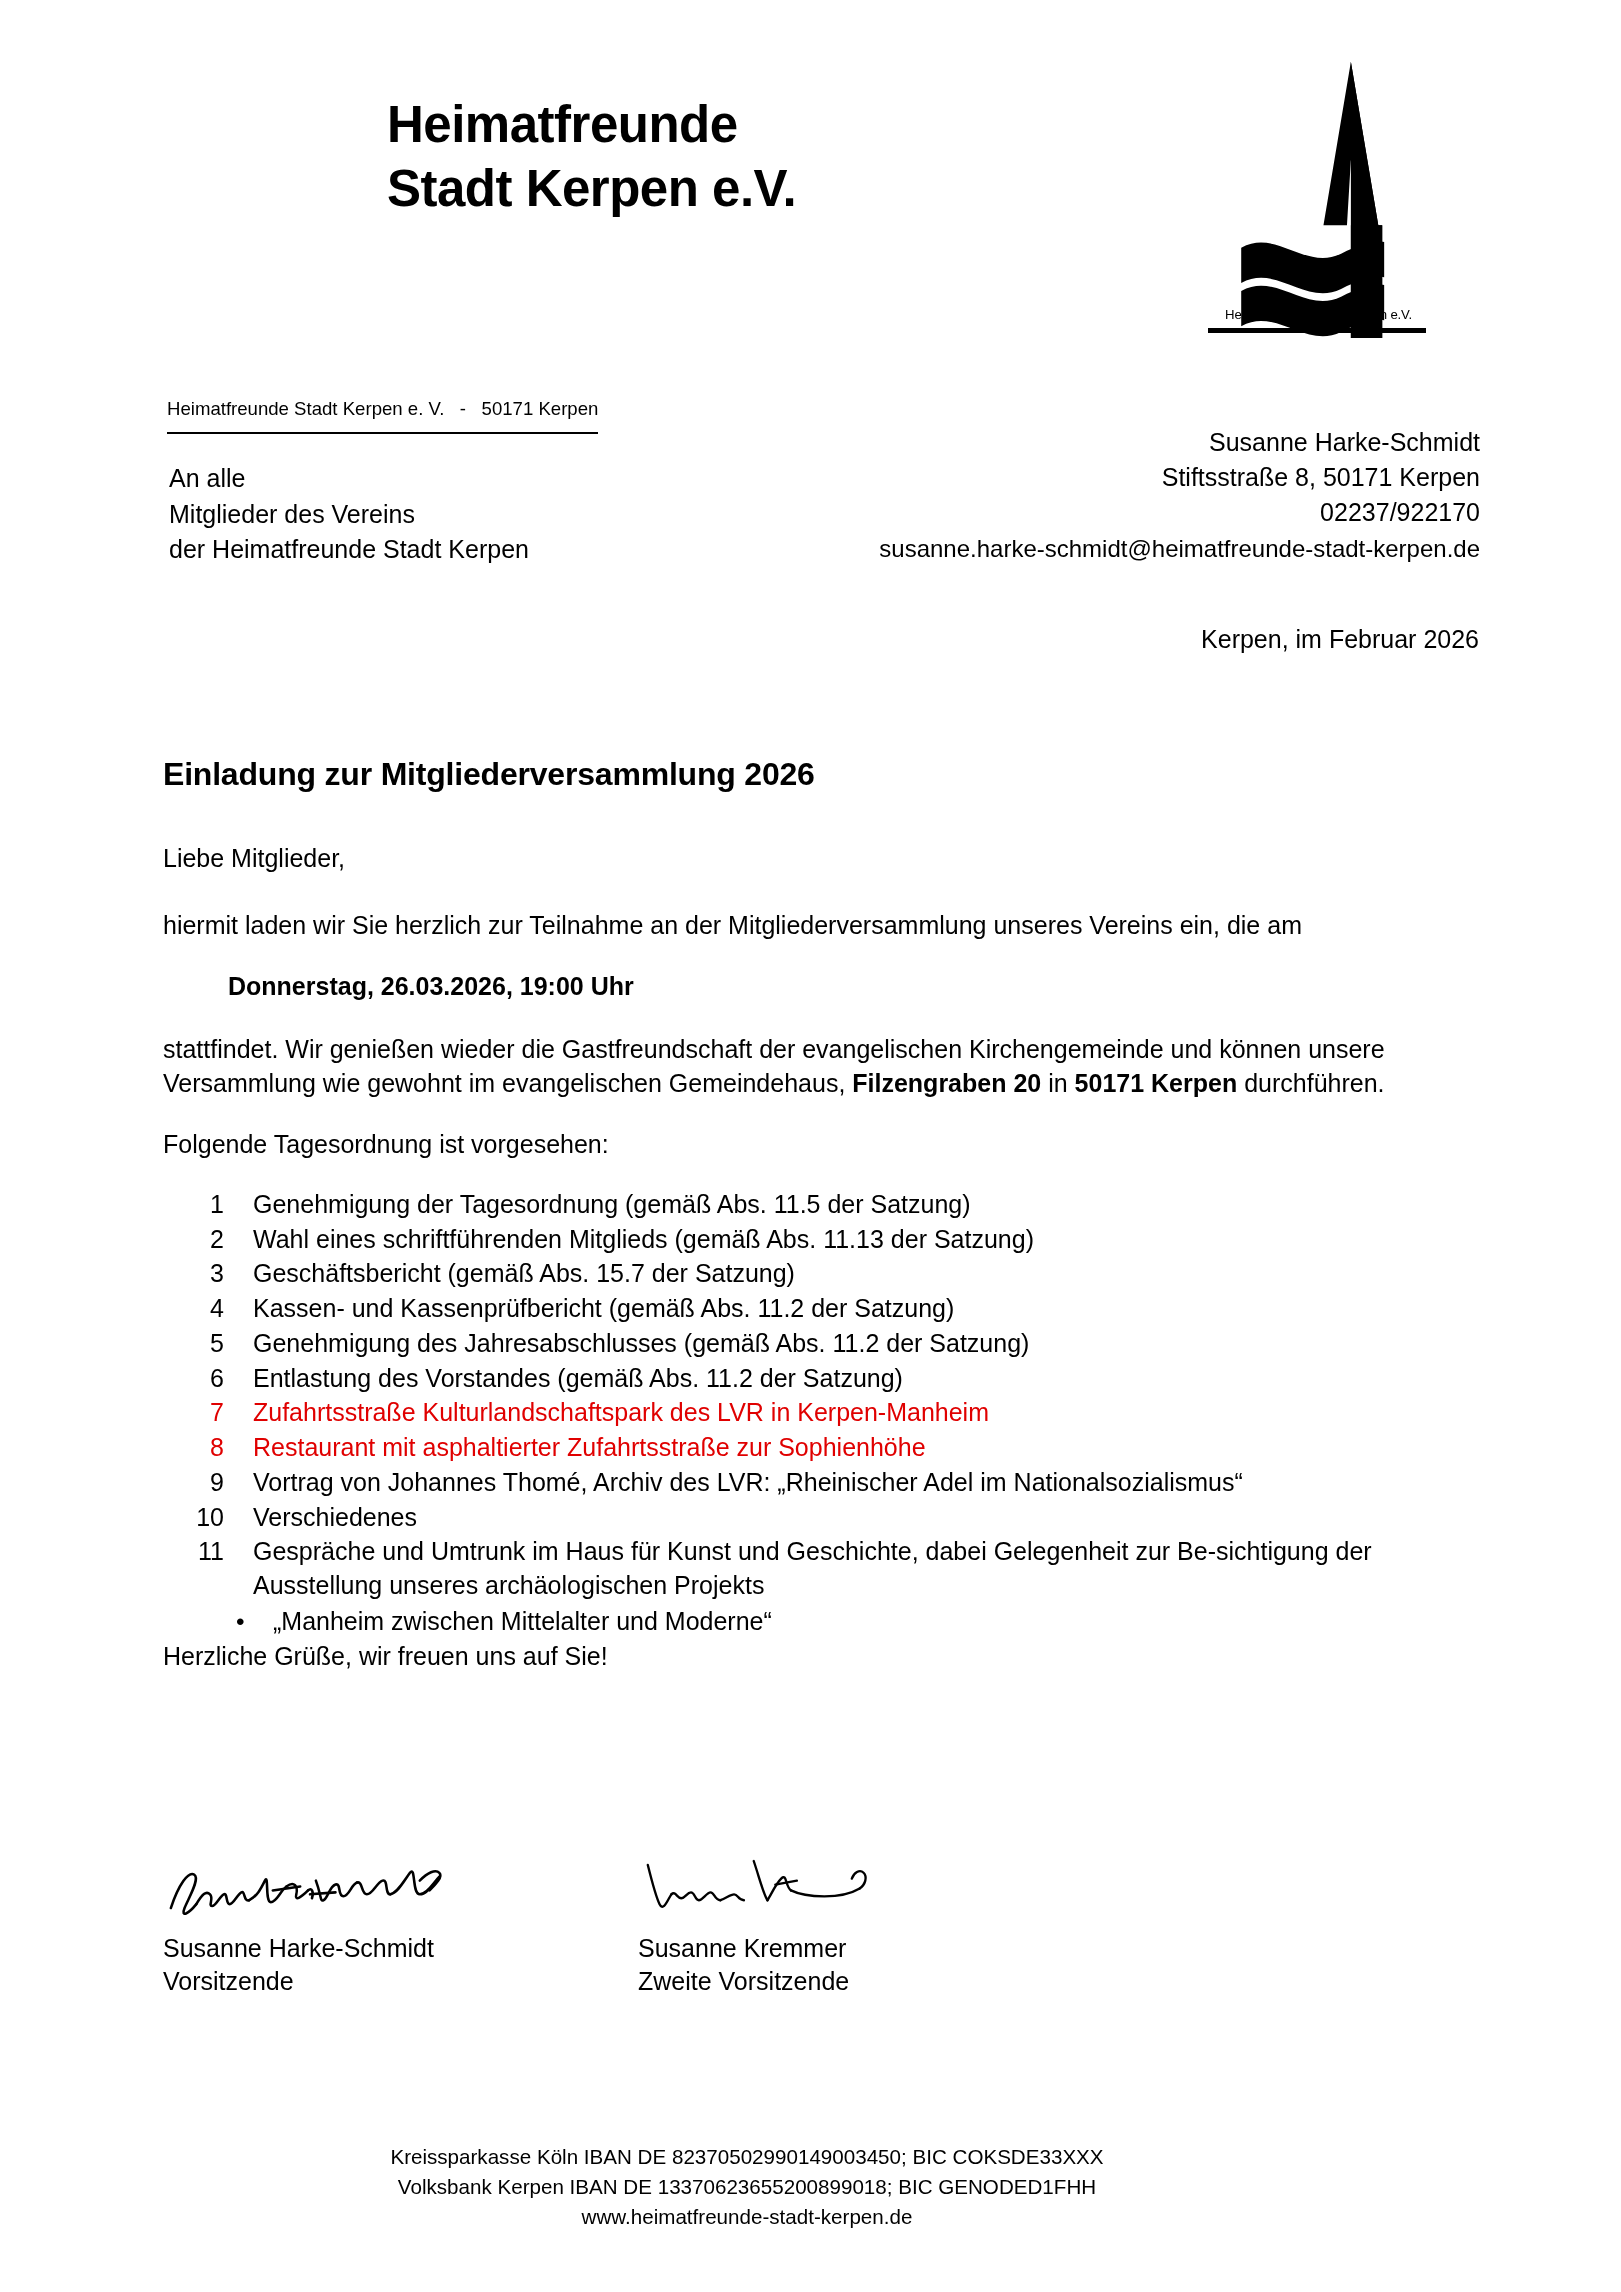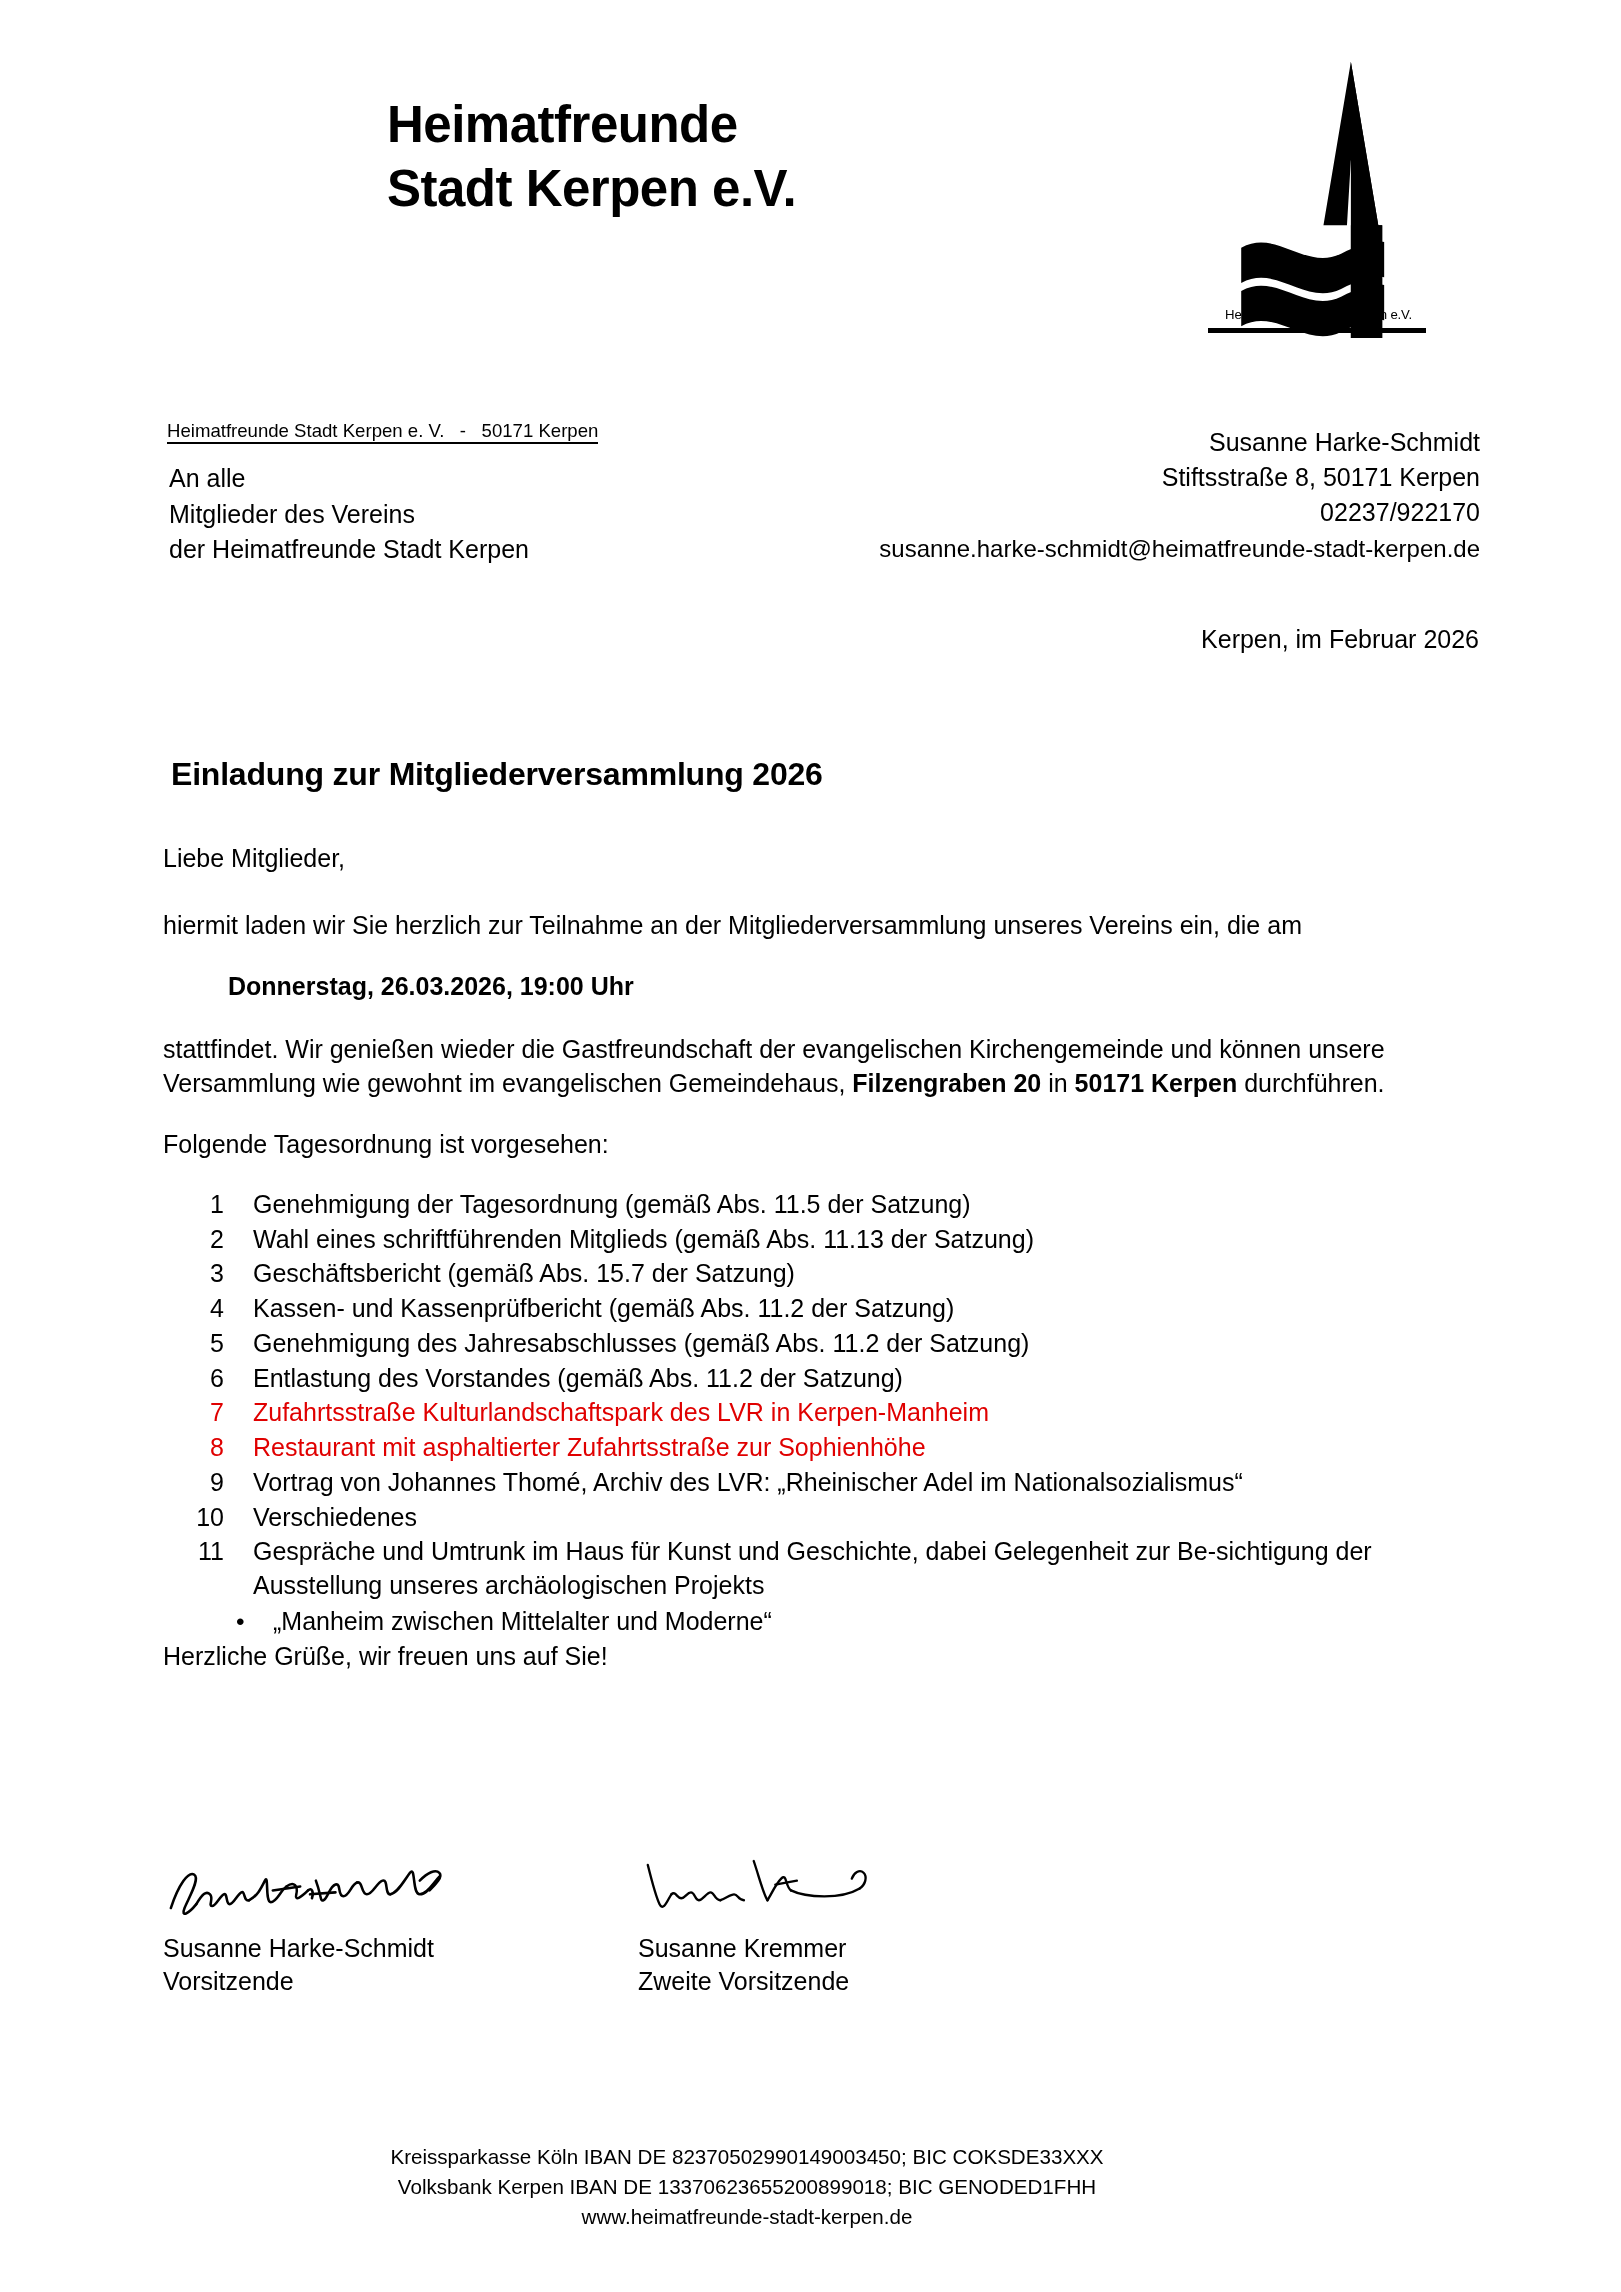--- a/index.html
+++ b/index.html
@@ -65,24 +65,23 @@
     background: #000;
   }
 
   
   .sender-line {
     position: absolute;
     left: 167px;
     top: 398px;
     font-size: 18.6px;
     border-bottom: 2px solid #000;
-    padding-bottom: 0;
+    padding-bottom: 12px;
     display: inline-block;
     white-space: pre;
-    margin-top: 22px;
   }
   .recipient {
     position: absolute;
     left: 169px;
     top: 461px;
     font-size: 25px;
     line-height: 1.42;
     white-space: pre-line;
   }
   .contact {
@@ -109,21 +108,21 @@
     position: absolute;
     left: 163px;
     top: 753px;
     width: 1296px;
     font-size: 25px;
     line-height: 1.37;
   }
   h1.letter-title {
     font-size: 32px;
     font-weight: bold;
-    margin: 0 0 44px 8px;
+    margin: 0 0 44px 0;
     letter-spacing: -0.2px;
   }
   p.para {
     margin: 0 0 26.5px 0;
   }
   p.salutation { margin-bottom: 33px; }
   .indent-date {
     margin: 0 0 29px 0;
     padding-left: 65px;
     font-weight: bold;

